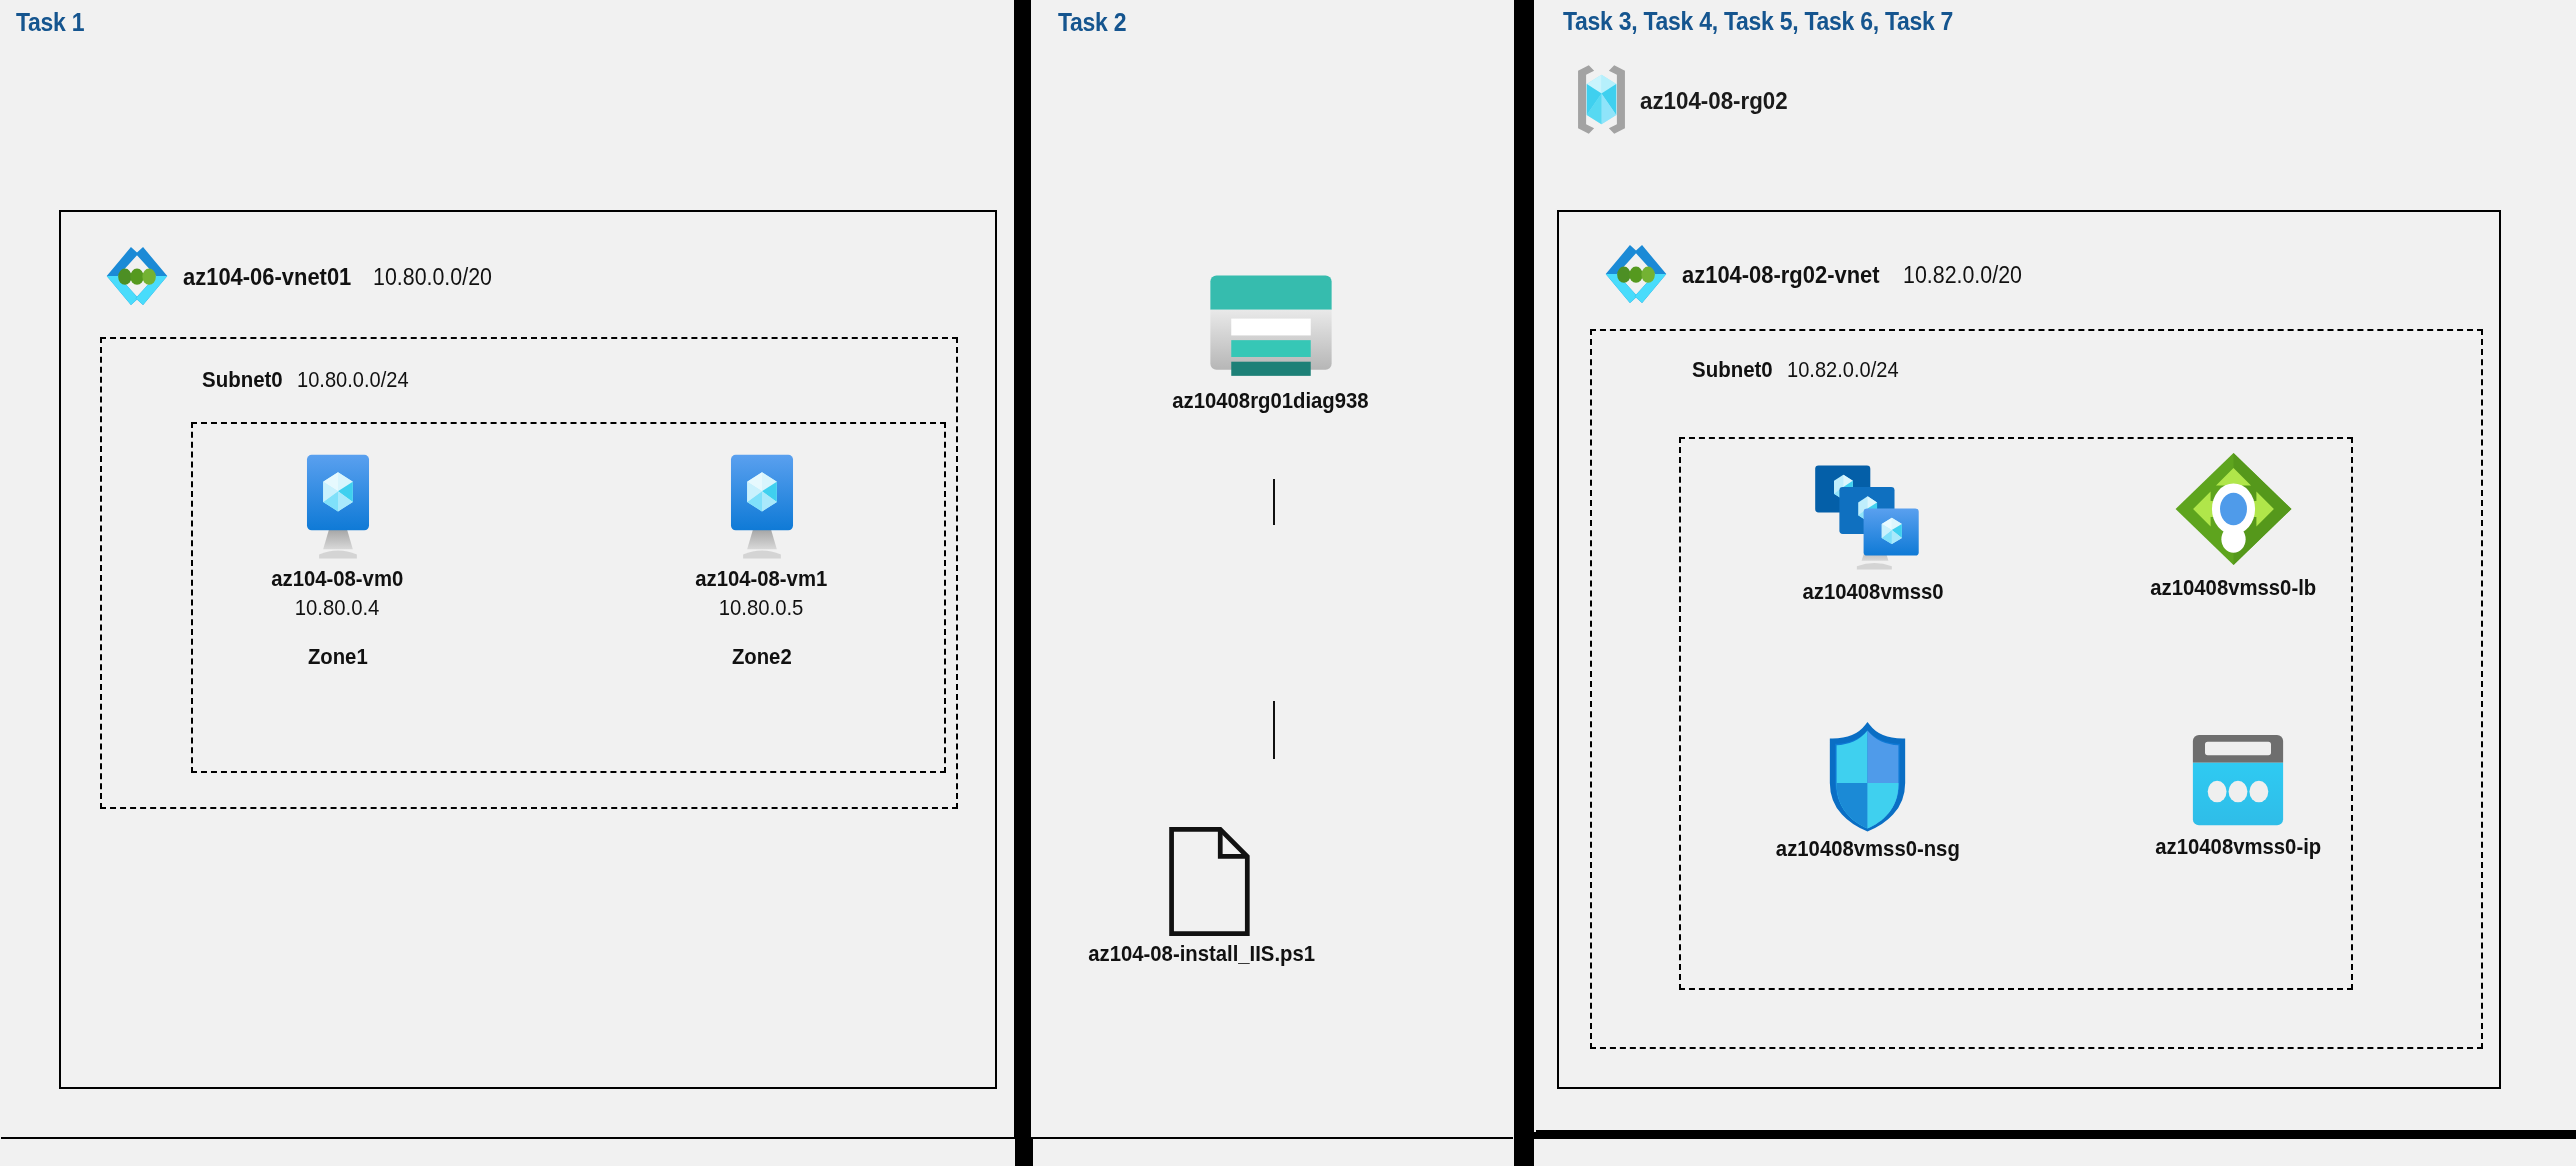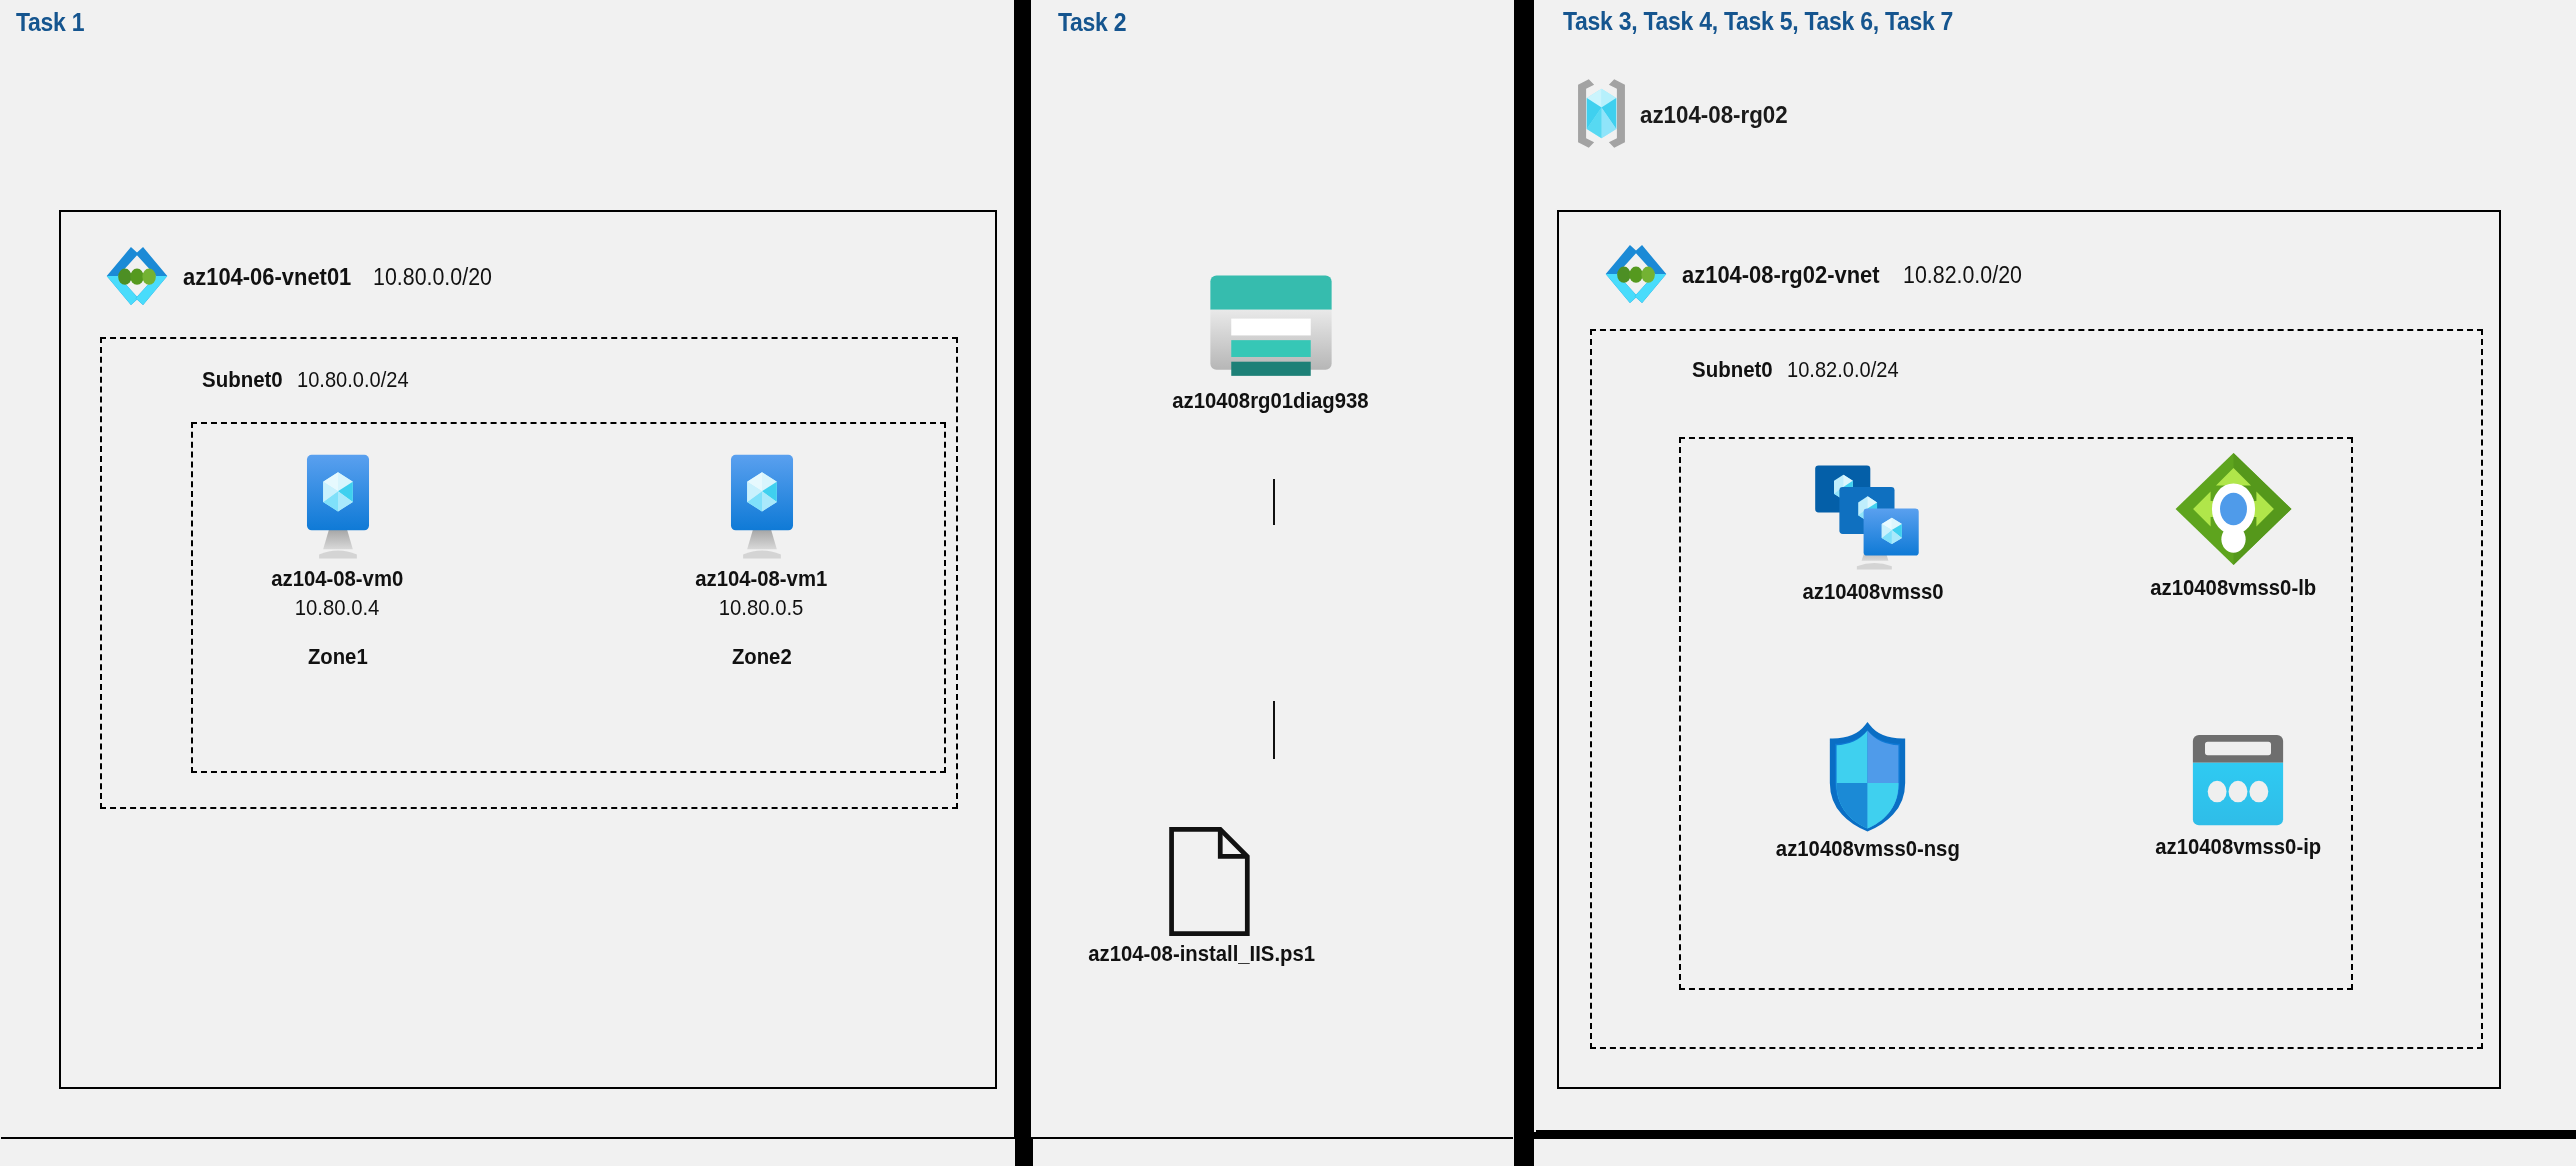--- a/index.html
+++ b/index.html
@@ -197,21 +197,21 @@
     </span>
     <span class="lbl">az104-08-install_IIS.ps1</span>
   </div>
 
   <div class="sep-right"></div>
   <div class="panel panel-3"></div>
   <div class="panel-3-inner"></div>
 
   <div class="task-title" style="left:1563px;top:6.7px;">Task 3, Task 4, Task 5, Task 6, Task 7</div>
 
-  <div class="rg-row" style="left:1575px;top:78px;">
+  <div class="rg-row" style="left:1575px;top:64px;">
     <span class="icon">
       <svg width="53" height="71" viewBox="0 0 78 106">
         <path d="M4 10 L20 2 L28 10 L16 16 L16 90 L28 96 L20 104 L4 96 Z" fill="#a3a3a3"></path>
         <path d="M74 10 L58 2 L50 10 L62 16 L62 90 L50 96 L58 104 L74 96 Z" fill="#a3a3a3"></path>
         <path d="M39 16 L61 30 L61 76 L39 90 L17 76 L17 30 Z" fill="#9fe9fb"></path>
         <path d="M39 16 L61 30 L39 44 Z" fill="#b6f0fc"></path>
         <path d="M39 16 L17 30 L39 44 Z" fill="#caf4fd"></path>
         <path d="M39 44 L61 30 L61 76 Z" fill="#3fd0ef"></path>
         <path d="M39 44 L61 76 L39 90 Z" fill="#8fe4fa"></path>
         <path d="M39 44 L39 90 L17 76 Z" fill="#57d9f2"></path>

